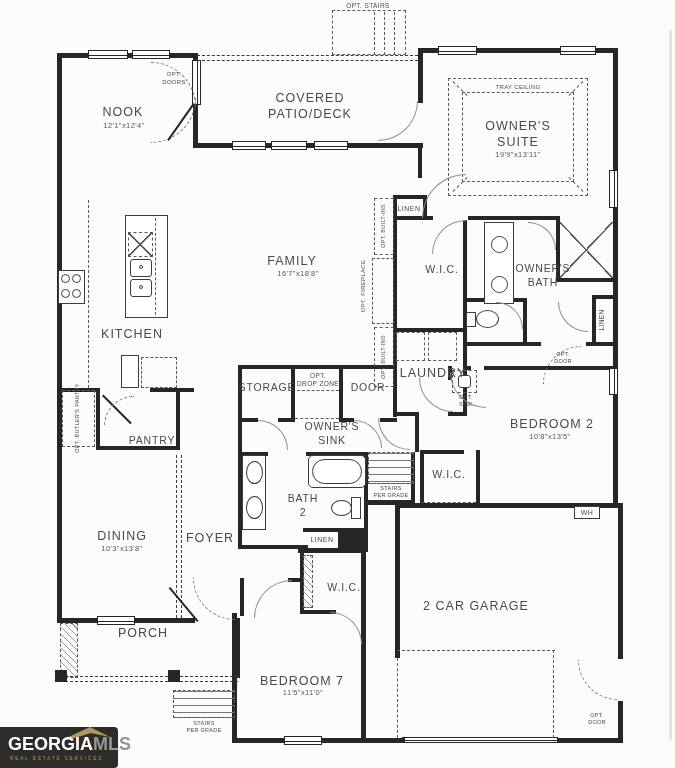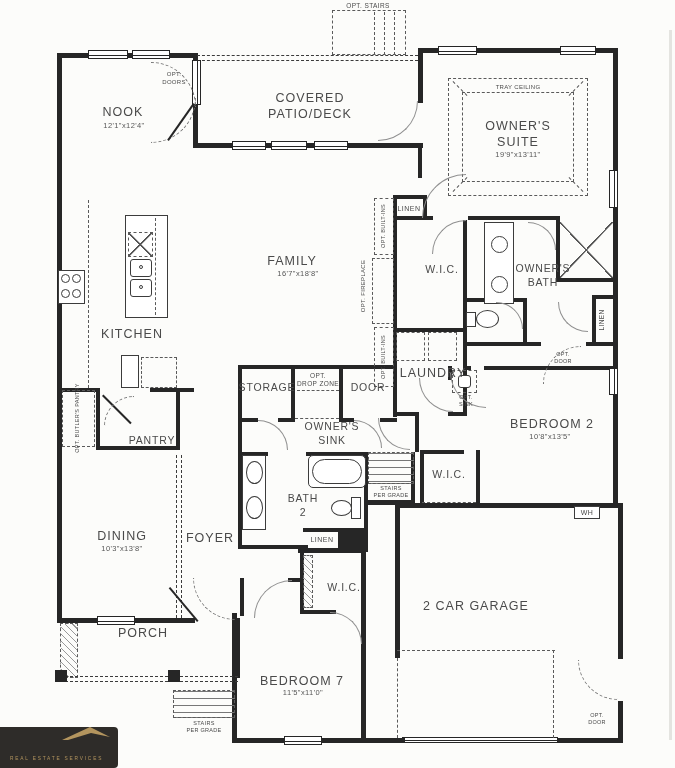--- a/index.html
+++ b/index.html
@@ -334,17 +334,18 @@
   </div>
 
   <div class="lbl s6 vlbl" style="left:364px;top:286px">OPT. FIREPLACE</div>
   <div class="lbl s55 vlbl" style="left:384px;top:226px">OPT. BUILT-INS</div>
   <div class="lbl s55 vlbl" style="left:384px;top:357px">OPT. BUILT-INS</div>
 
   <div id="logo">
     <svg class="roof" width="50" height="13" viewBox="0 0 50 13">
       <polygon points="0,13 28,0 48,10 29,6 6,13" fill="#b3955e"></polygon>
     </svg>
+    <div class="brand"><span class="p">GEORGIA</span><span class="m">MLS</span></div>
     <div class="tag">REAL ESTATE SERVICES</div>
   </div>
 
   <div style="position:absolute;left:669px;top:30px;width:3px;height:710px;background:#e4e4e0"></div>
 </div>
 
 </body></html>

